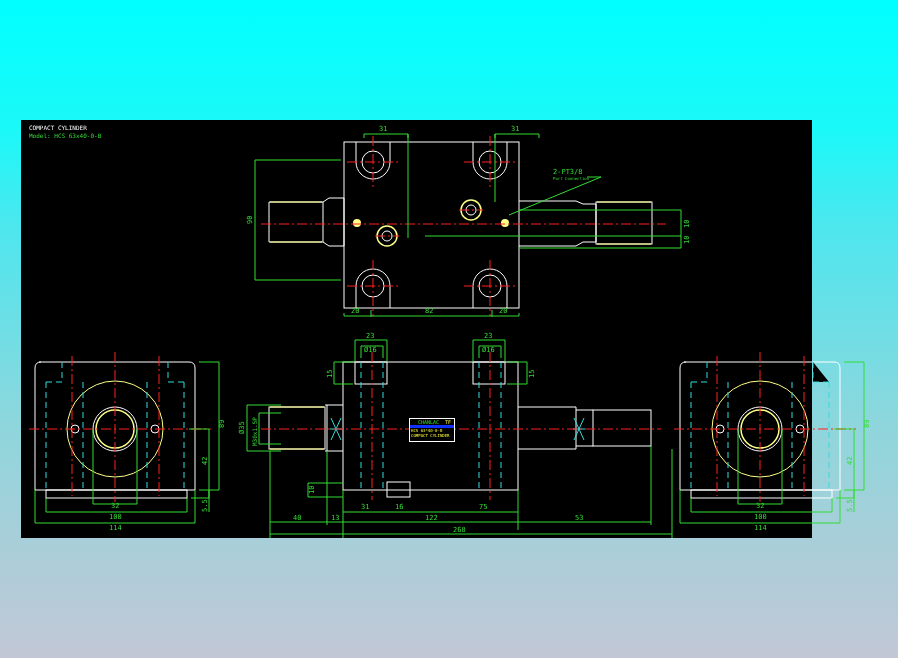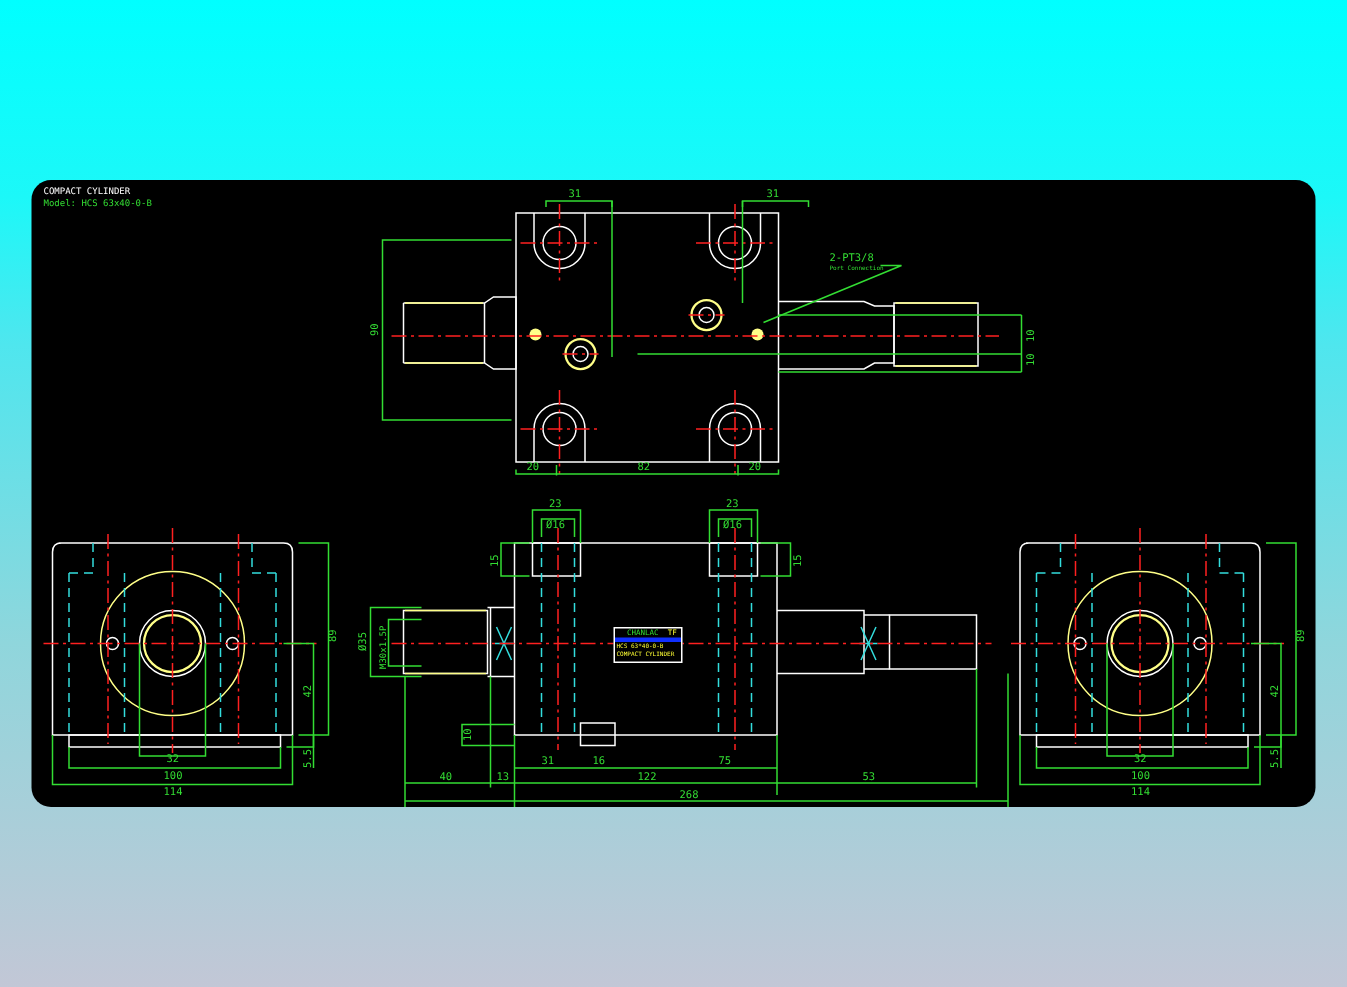--- a/index.html
+++ b/index.html
@@ -2,23 +2,22 @@
 <html><head>
 <meta charset="utf-8">
 <style>
   html, body { margin: 0; padding: 0; }
   body {
     width: 898px; height: 658px; overflow: hidden; position: relative;
     background: linear-gradient(to bottom, #00ffff 0%, #1cf8f8 20%, #4fe6ee 35%, #8fd6dc 65%, #c2c7d6 100%);
     font-family: "DejaVu Sans Mono", monospace;
   }
   #canvas {
-    position: absolute; left: 21px; top: 120px; width: 856px; height: 418px;
+    position: absolute; left: 21px; top: 120px; width: 791px; height: 418px;
     background: #000;
-    border-radius: 13px;
   }
   #canvas svg { position: absolute; left: 0; top: 0; }
   .title-block { position: absolute; left: 8px; top: 4px; font-size: 6px; line-height: 8px; }
   .title-line1 { color: #ffffff; }
   .title-line2 { color: #33dd33; }
   svg text { font-family: "DejaVu Sans Mono", monospace; }
   .dim { fill: #33dd33; font-size: 7px; }
   .dimv { fill: #33dd33; font-size: 7px; }
   .nameplate {
     position: absolute; left: 388px; top: 298px; width: 44px; height: 22px;

